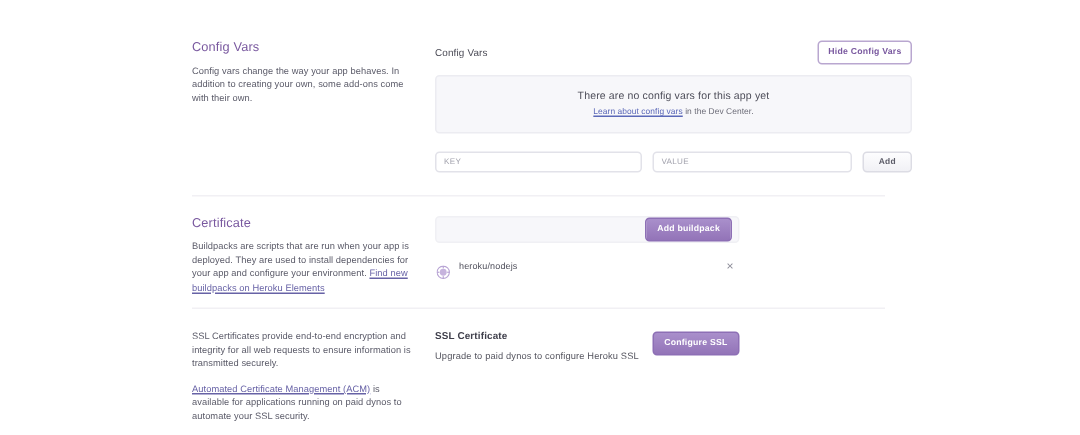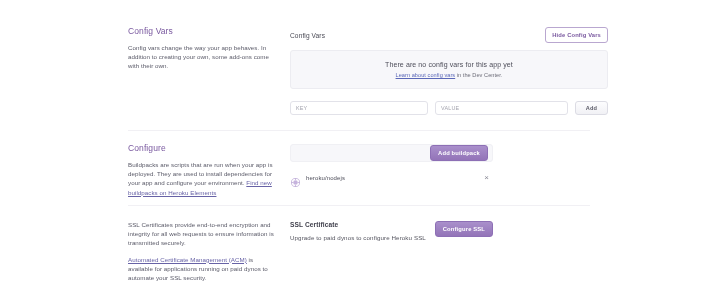--- a/index.html
+++ b/index.html
@@ -267,21 +267,21 @@
         <input class="field field-value" type="text" placeholder="VALUE" style="">
         <button class="btn-add">Add</button>
       </div>
     </div>
   </div>
 
   <div class="divider" style="top:130px;"></div>
 
   <div class="section" style="top:143px;">
     <div class="section-aside">
-      <h3 class="aside-title">Configure</h3>
+      <h3 class="aside-title">Certificate</h3>
       <p class="aside-text"><span>Buildpacks are scripts that are run when your app is deployed. They are used to install dependencies for your app and configure your environment. </span><span class="inline-link">Find new buildpacks on Heroku Elements</span></p>
     </div>
 
     <div class="section-main">
       <div class="buildpack-bar">
         <button class="btn-purple">Add buildpack</button>
       </div>
 
       <div class="buildpack-row">
         <span class="bp-icon">

